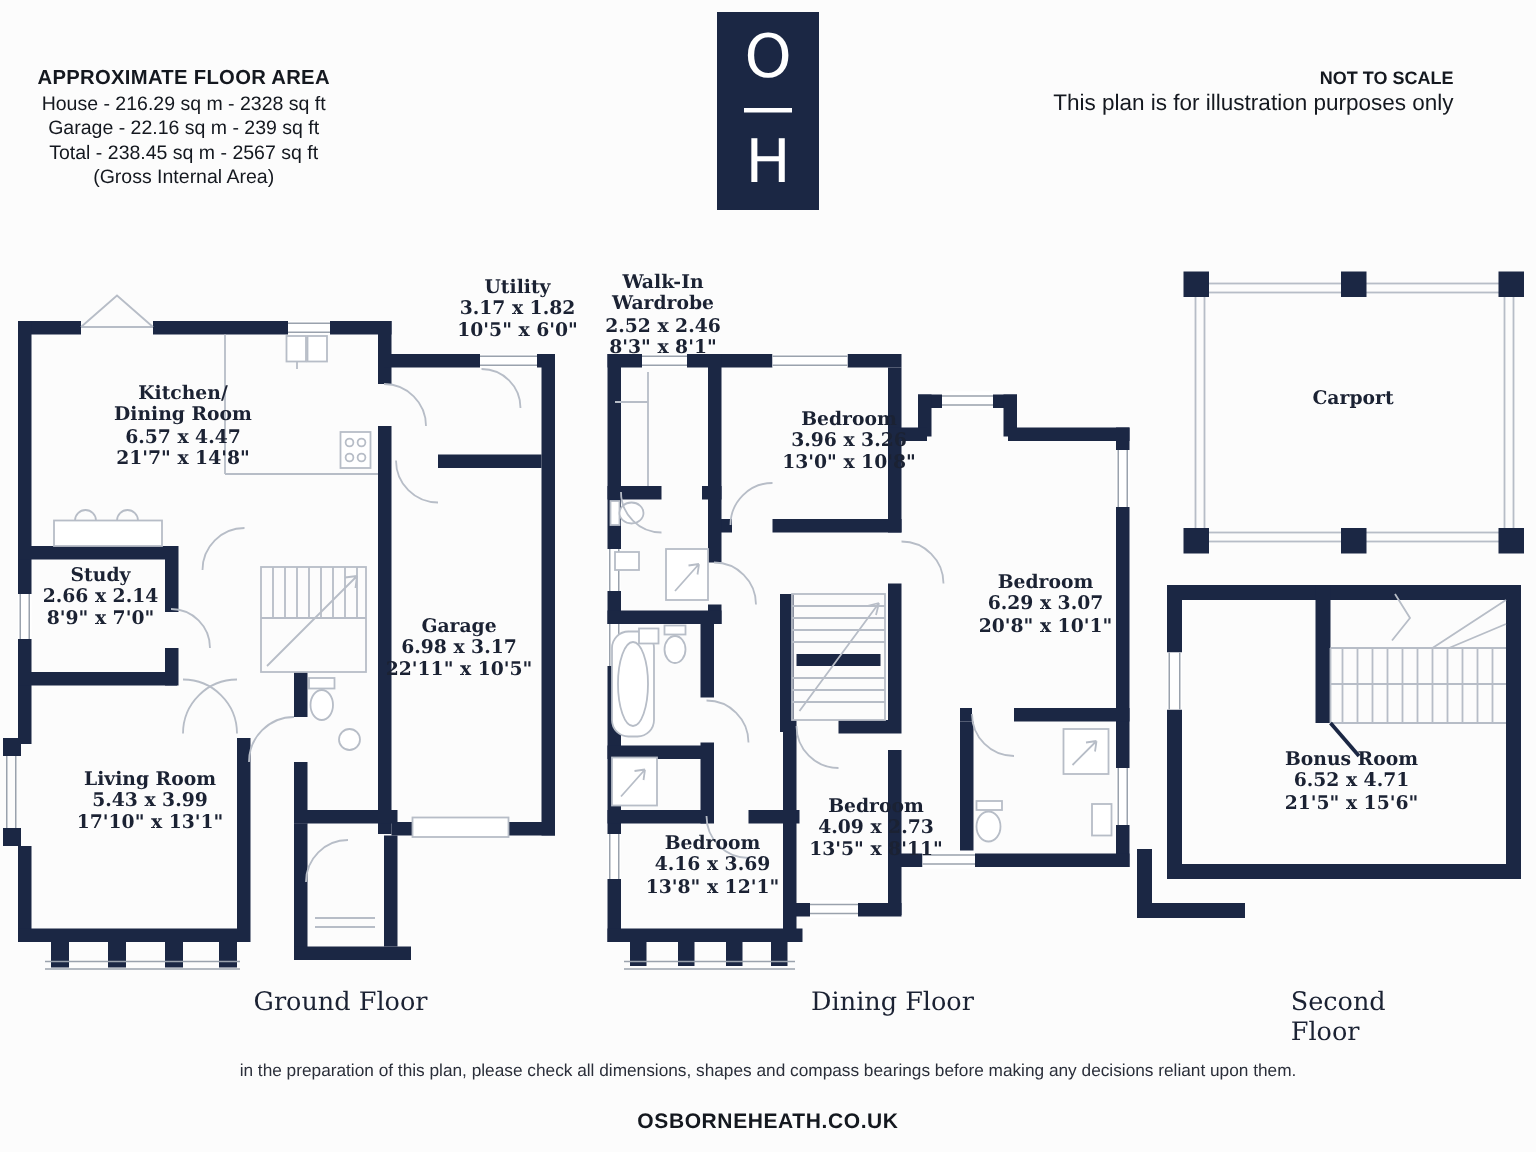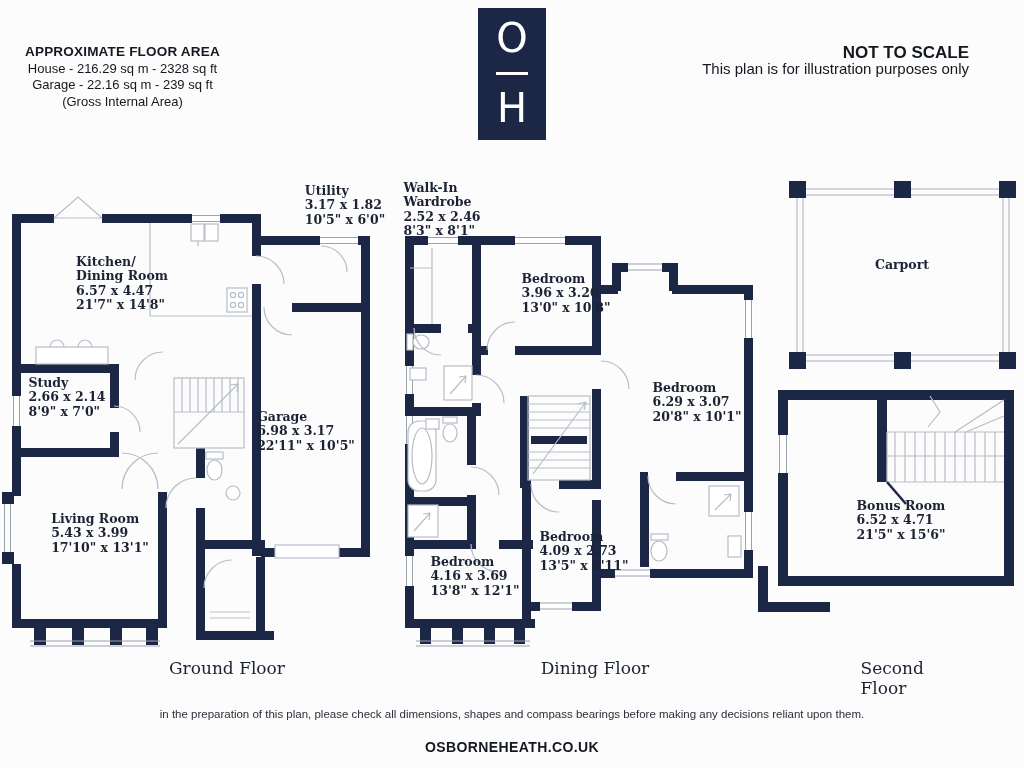--- a/index.html
+++ b/index.html
@@ -9,21 +9,21 @@
     font-family:"Liberation Sans", sans-serif;
   }
   .abs{position:absolute;text-align:center;}
 
   
   #approx-area{left:25px;top:44px;font-size:13px;line-height:16.5px;color:#14181f;}
   #approx-area .title{font-weight:bold;font-size:13.5px;letter-spacing:.2px;}
 
   
   #scale-note{right:55px;top:44px;text-align:right;color:#14181f;}
-  #scale-note .title{font-weight:bold;font-size:17px;line-height:17px;}
+  #scale-note .title{font-weight:bold;font-size:12px;line-height:17px;}
   #scale-note .sub{font-size:15px;line-height:16px;}
 
   
   #logo{
     left:478px;top:8px;width:68px;height:132px;background:#1b2744;
     display:flex;flex-direction:column;align-items:center;justify-content:space-between;
     padding:10px 0 12px 0;box-sizing:border-box;
   }
   .logo-letter{
     color:#ffffff;font-family:"DejaVu Sans", sans-serif;font-size:40px;line-height:40px;font-weight:normal;
@@ -34,41 +34,42 @@
   #plan-svg{position:absolute;left:0;top:0;}
   .w{fill:#1b2744;}
   .ln{stroke:#b7bdc7;stroke-width:1.2;fill:none;}
   .fx{stroke:#b7bdc7;stroke-width:1.2;fill:#ffffff;}
   .wn{fill:#ffffff;}
   .wl{stroke:#9aa2ad;stroke-width:1;fill:none;}
   .leaf{stroke:#1b2744;stroke-width:2.5;fill:none;}
 
   
   .room-label{
-    position:absolute;transform:translateX(-50%);
+    position:absolute;transform:translateX(-50%);text-align:center;
     font-family:"DejaVu Serif", serif;font-weight:700;
     font-size:12.5px;line-height:1.14;color:#1b2233;
   }
   .room-label span{display:block;white-space:pre-line;}
   .floor-label{
     position:absolute;transform:translateX(-50%);
     font-family:"DejaVu Serif", serif;font-size:17px;color:#1b2233;
   }
 
   
   #disclaimer{left:0;right:0;top:707px;text-align:center;font-size:11.5px;line-height:14.5px;color:#2b2f3a;}
   #website{left:0;right:0;top:739px;text-align:center;font-weight:bold;font-size:14px;letter-spacing:.4px;color:#14181f;}
 </style>
 </head>
 <body>
 
 <div id="approx-area" class="abs">
   <div class="title">APPROXIMATE FLOOR AREA</div>
   <div>House - 216.29 sq m - 2328 sq ft</div>
   <div>Garage - 22.16 sq m - 239 sq ft</div>
+  <div>Total - 238.45 sq m - 2567 sq ft</div>
   <div>(Gross Internal Area)</div>
 </div>
 
 <div id="scale-note" class="abs">
   <div class="title">NOT TO SCALE</div>
   <div class="sub">This plan is for illustration purposes only</div>
 </div>
 
 <div id="logo" class="abs">
   <div class="logo-letter">O</div>

